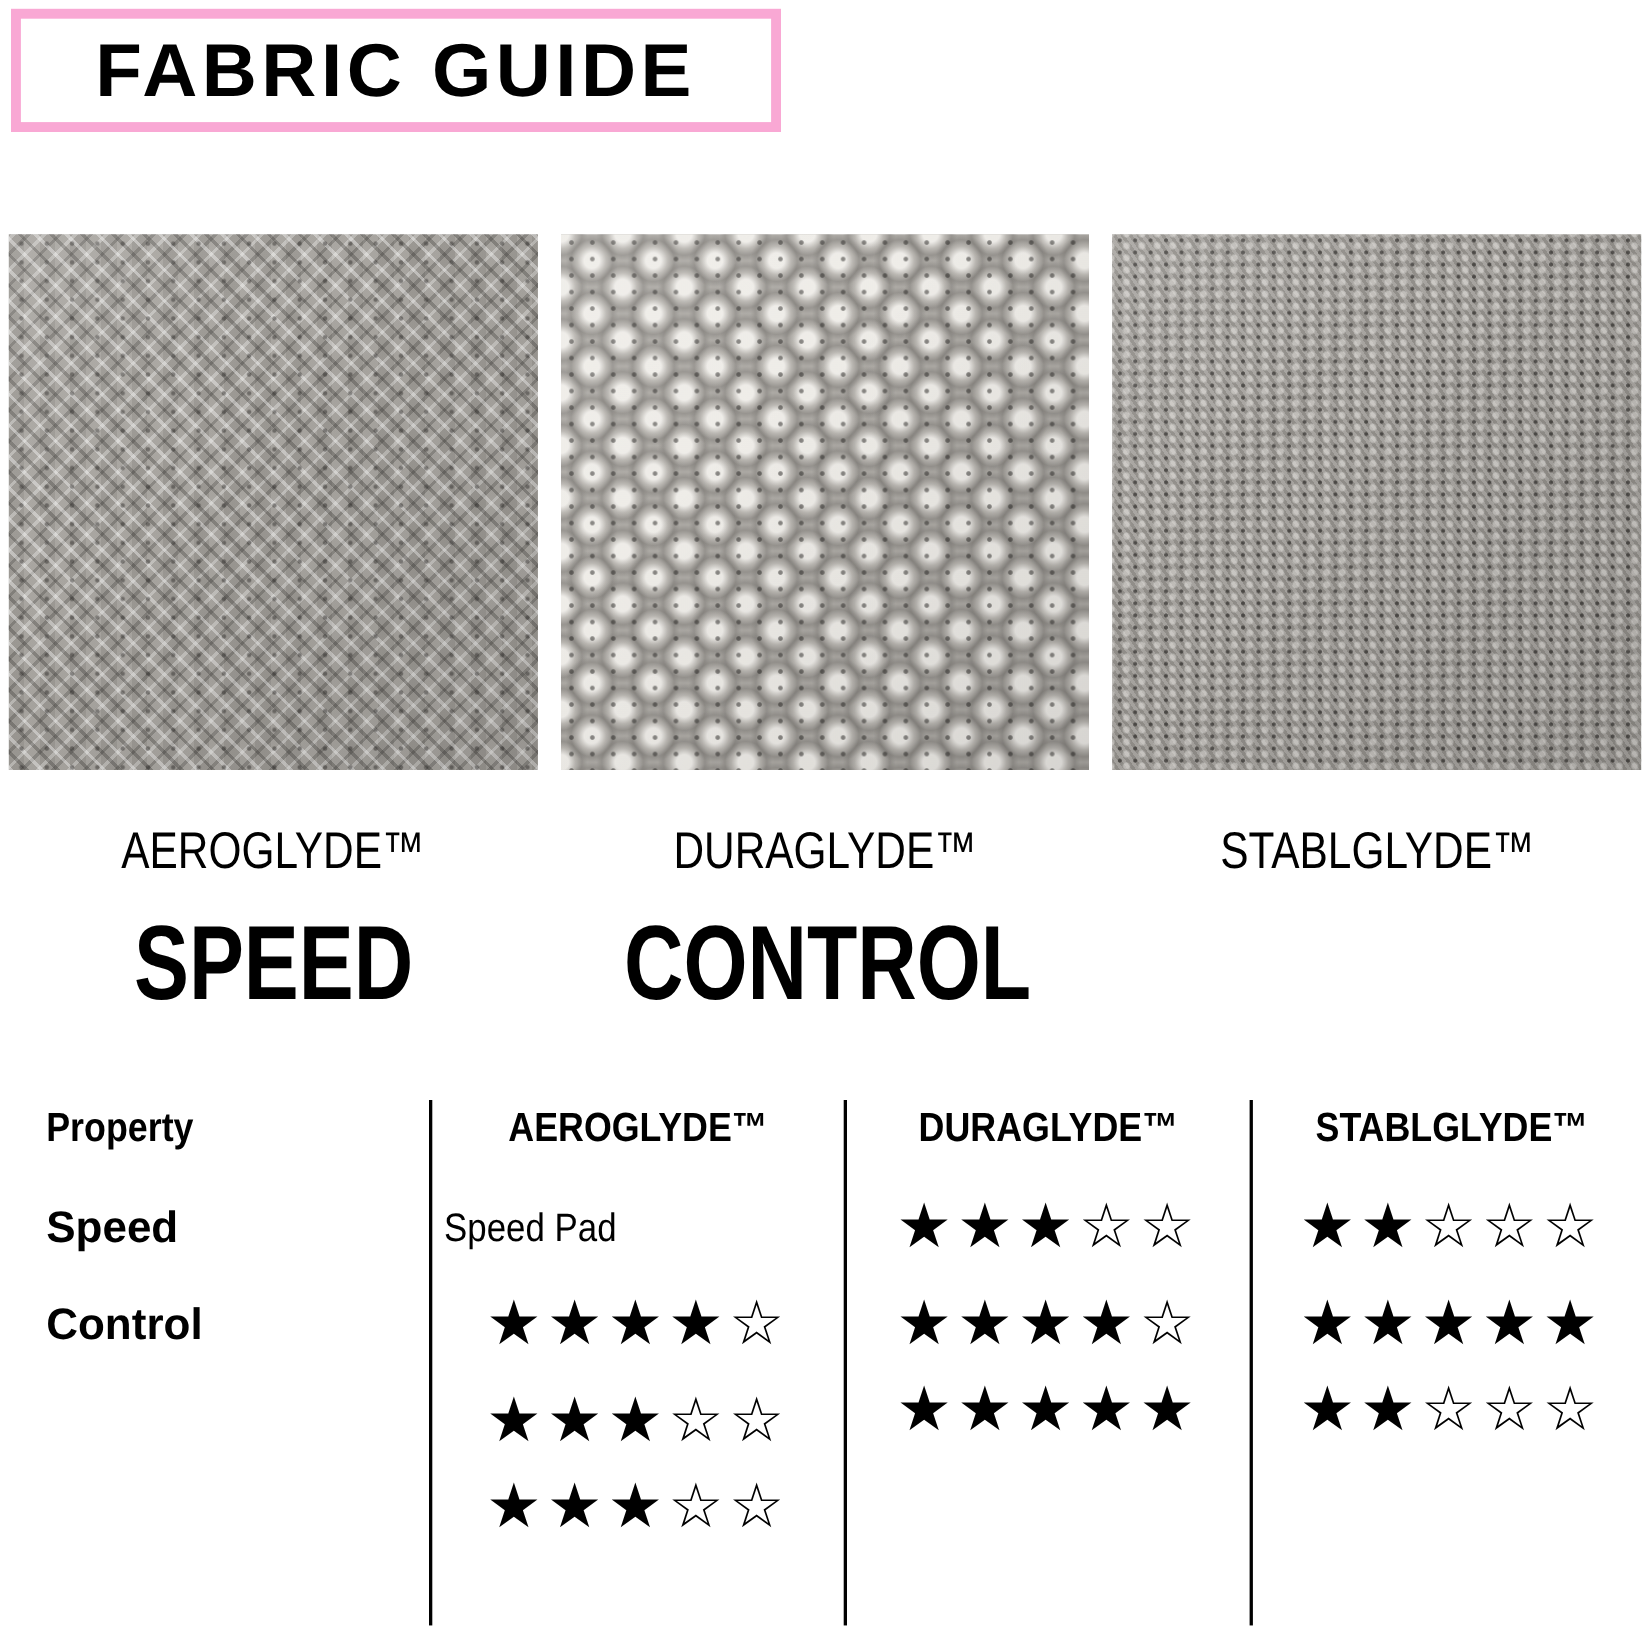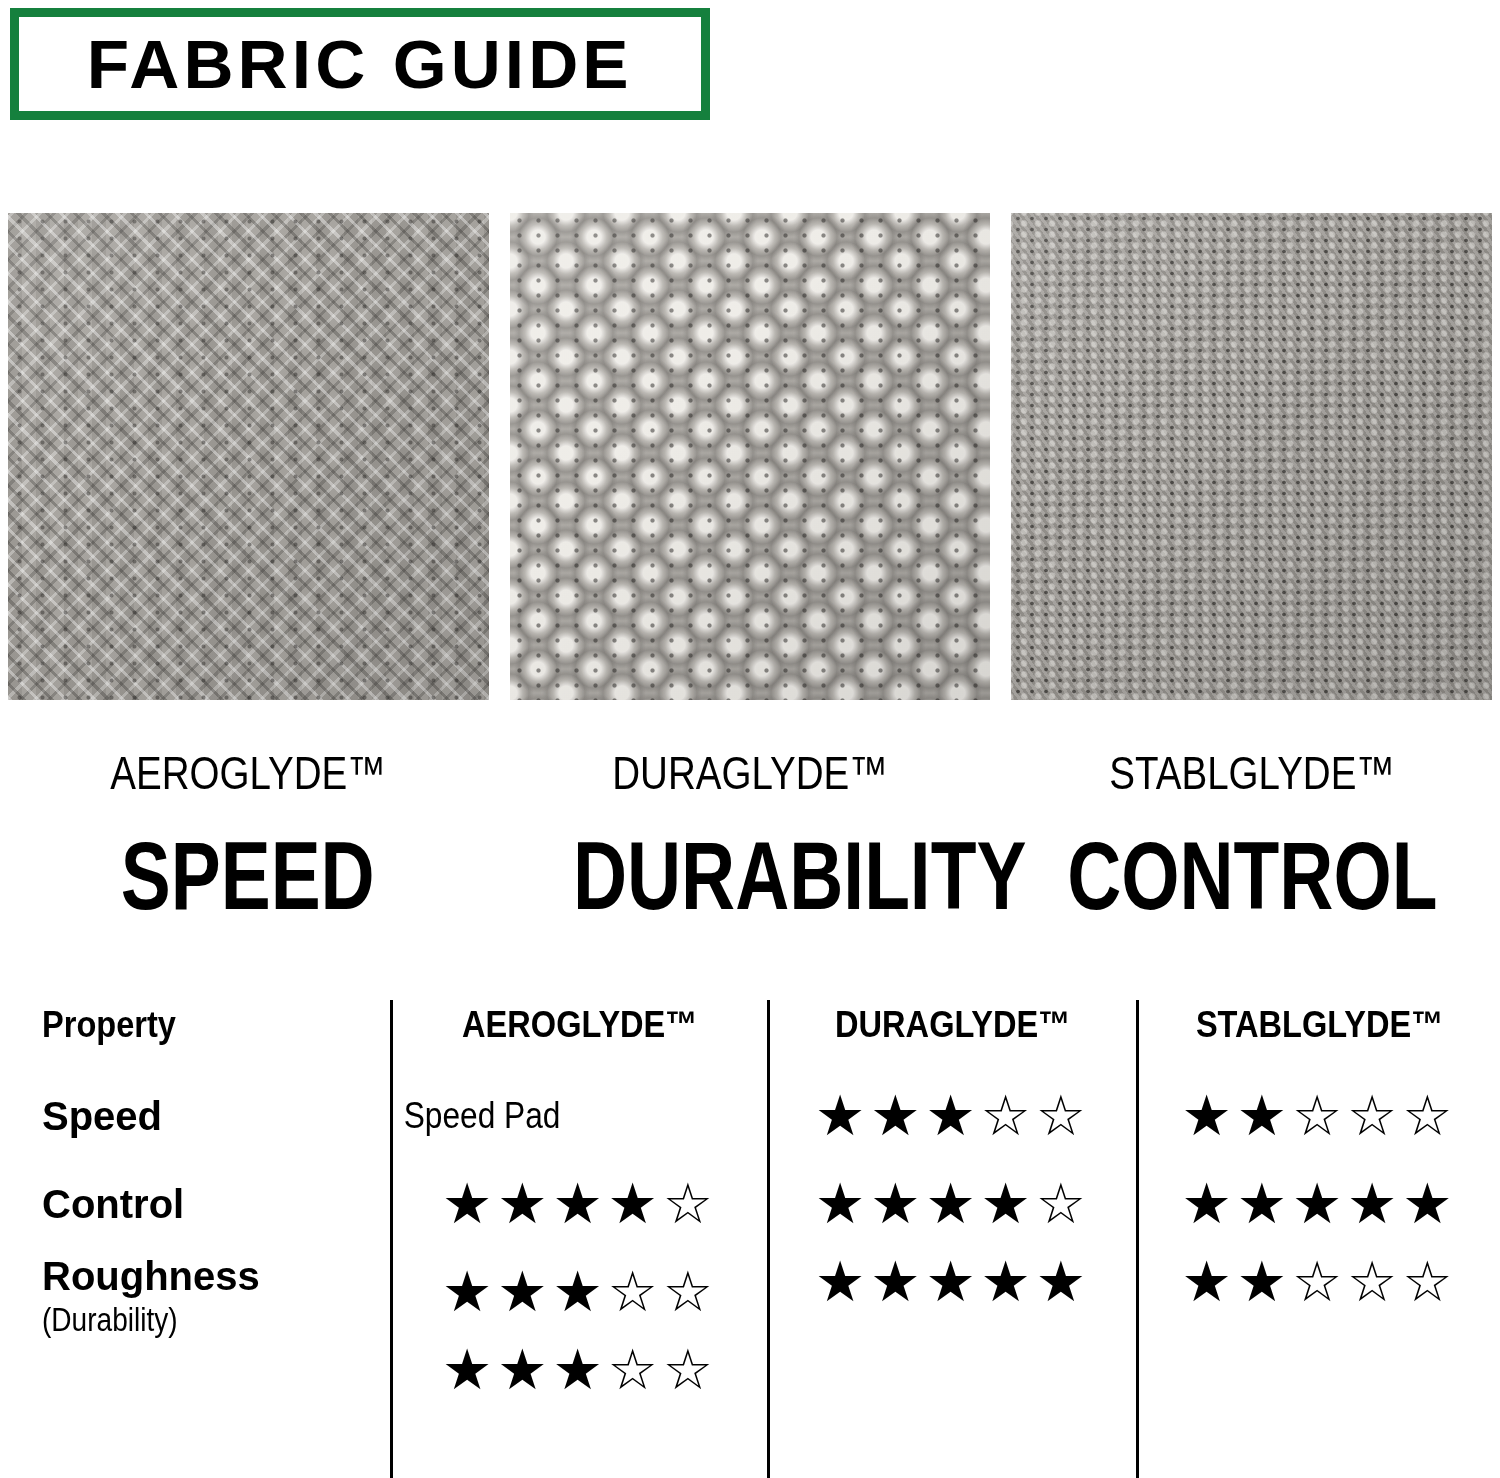--- a/index.html
+++ b/index.html
@@ -3,21 +3,21 @@
 <meta charset="utf-8">
 <style>
   * { margin:0; padding:0; box-sizing:border-box; }
   html,body { background:#ffffff; }
   body { font-family:"Liberation Sans", sans-serif; color:#000; }
   .page { position:relative; width:1500px; height:1478px; background:#fff; overflow:hidden; }
 
   
   .title-box {
     position:absolute; left:10px; top:8px; width:700px; height:112px;
-    border:9px solid #15803d; display:flex; align-items:center; justify-content:center;
+    border:9px solid #f9a8d4; display:flex; align-items:center; justify-content:center;
     background:#fff;
   }
   .title-text {
     font-weight:bold; font-size:68px; letter-spacing:4px; white-space:nowrap;
     transform:scaleX(1.02); transform-origin:center;
   }
 
   
   .swatch-row { position:absolute; left:8px; top:213px; width:1484px; display:flex; gap:21px; }
   .swatch { width:482px; height:487px; position:relative; overflow:hidden; }
@@ -96,42 +96,35 @@
   </div>
 
   <div class="names-row">
     <div><span class="fabric-name" style="display:inline-block">AEROGLYDE™</span></div>
     <div><span class="fabric-name" style="display:inline-block">DURAGLYDE™</span></div>
     <div><span class="fabric-name" style="display:inline-block">STABLGLYDE™</span></div>
   </div>
 
   <div class="tagline-row">
     <div><span class="tagline" style="display:inline-block">SPEED</span></div>
-    <div><span class="tagline" style="display:inline-block">DURABILITY</span></div>
     <div><span class="tagline" style="display:inline-block">CONTROL</span></div>
   </div>
 
   <div class="table">
 
     <div class="col col-prop">
       <div class="r-head">
           <span class="h-cell">Property</span>
         </div>
       <div class="r-stars">
           <span class="prop-label">Speed</span>
         </div>
       <div class="r-stars">
           <span class="prop-label">Control</span>
         </div>
-      <div class="r-rough">
-        <div class="rough-block">
-          <span class="prop-label">Roughness</span>
-          <span class="rough-sub">(Durability)</span>
-        </div>
-      </div>
     </div>
 
     <div class="col col-a">
       <div class="r-head">
           <span class="h-cell">AEROGLYDE™</span>
         </div>
       <div class="r-type">
           <span class="type-val">Speed Pad</span>
         </div>
       <div class="r-stars">

